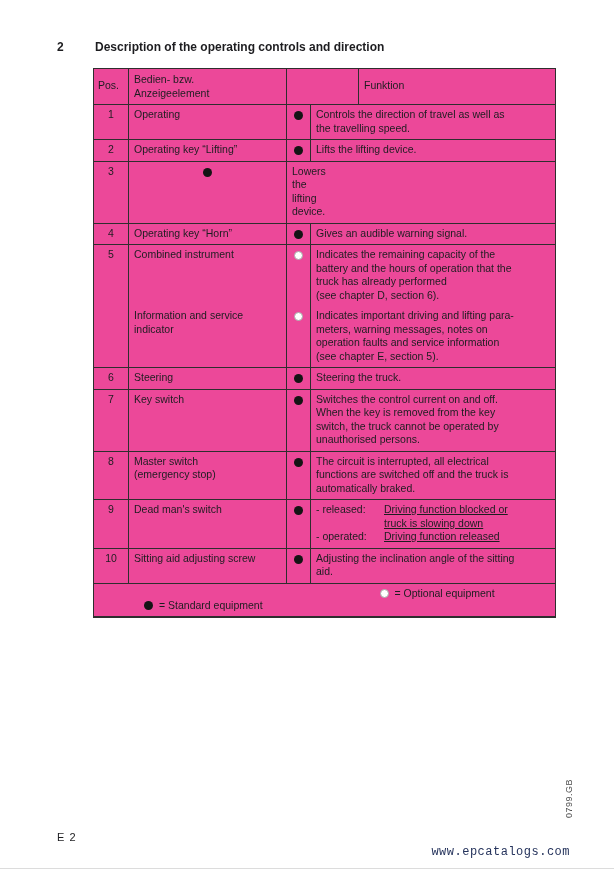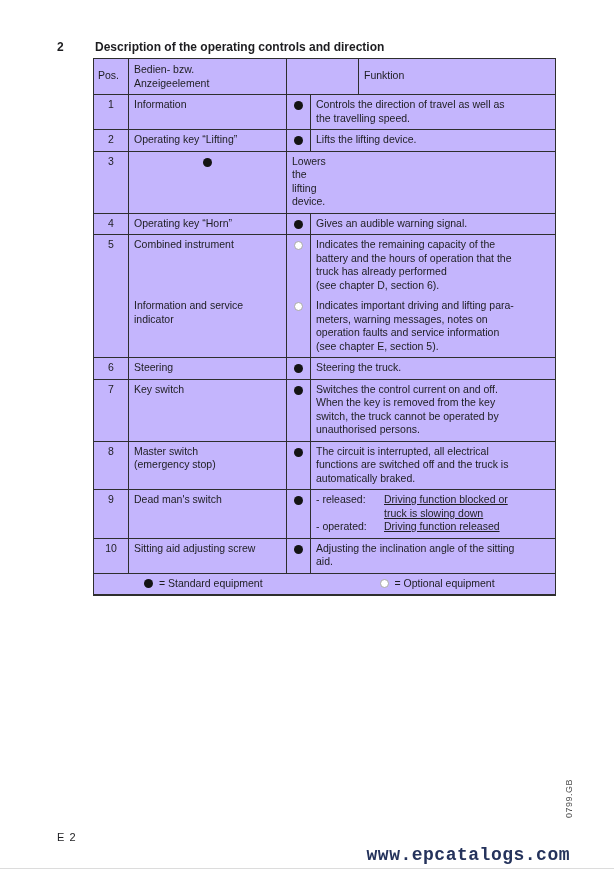--- a/index.html
+++ b/index.html
@@ -16,26 +16,26 @@
   
   .heading {
     position: absolute; top: 40px; left: 57px;
     display: flex;
     font-weight: bold; font-size: 12px; line-height: 14px;
   }
   .heading .num { width: 38px; }
 
   
   .tbl {
-    position: absolute; left: 93px; top: 58px;
+    position: absolute; left: 93px; top: 68px;
     width: 463px;
     border: 1px solid #2e2e2e;
     border-bottom-width: 2px;
     box-sizing: border-box;
-    background: #c4b5fd;
+    background: #ec4899;
   }
   .trow {
     display: grid;
     grid-template-columns: 34px 158px 24px 1fr;
     border-top: 1px solid #2e2e2e;
   }
   .tbl .thead { border-top: 0; }
   .trow.merged { border-top: 0; }
   .cell {
     padding: 3px 5px 4px 5px;
@@ -58,41 +58,41 @@
 
   .pairs { display: grid; grid-template-columns: 68px 1fr; }
   .pairs .pval { white-space: pre-line; text-decoration: underline; }
 
   .trow.legend {
     display: flex;
     padding: 3px 0 4px 0;
     font-size: 10.5px; line-height: 13.5px;
   }
   .lhalf { width: 50%; box-sizing: border-box; }
-  .lhalf.first { padding-left: 50px; }
+  .lhalf.first { padding-left: 50px; margin-top: 12px; }
   .lhalf.second { padding-left: 55px; }
   .legend .dot { margin-right: 6px; vertical-align: -1px; }
 
   
   .page-number {
     position: absolute; left: 57px; top: 831px;
     font-size: 11px; letter-spacing: 1px;
   }
   .doc-code {
     position: absolute; left: 564px; top: 779px;
     writing-mode: vertical-rl;
     transform: rotate(180deg);
     font-size: 9px; letter-spacing: 0.5px;
     color: #4d4d4d;
   }
   .watermark {
     position: absolute; right: 44px; top: 845px;
     font-family: "Liberation Mono", monospace;
-    font-weight: bold;
-    font-size: 18px;
+    font-weight: normal;
+    font-size: 12px;
     color: #25335c;
     letter-spacing: 0.5px;
     text-decoration: none;
   }
   .bottom-edge {
     position: absolute; left: 0; top: 868px; width: 614px;
     border-top: 1px solid #dcdcdc;
   }
 </style>
 </head>
@@ -108,21 +108,21 @@
     <div class="cell pos">Pos.</div>
     <div class="cell elem">Bedien- bzw.
 Anzeigeelement</div>
     <div class="cell sym"></div>
     <div class="cell func">Funktion</div>
   </div>
 
   <div>
       <div class="trow">
         <div class="cell pos">1</div>
-        <div class="cell elem">Information</div>
+        <div class="cell elem">Operating</div>
         <div class="cell sym"><span class="dot filled"></span></div>
         <div class="cell func">Controls the direction of travel as well as
 the travelling speed.</div>
       </div>
       <div class="trow">
         <div class="cell pos">2</div>
         <div class="cell elem">Operating key “Lifting”</div>
         <div class="cell sym"><span class="dot filled"></span></div>
         <div class="cell func">Lifts the lifting device.</div>
       </div>

